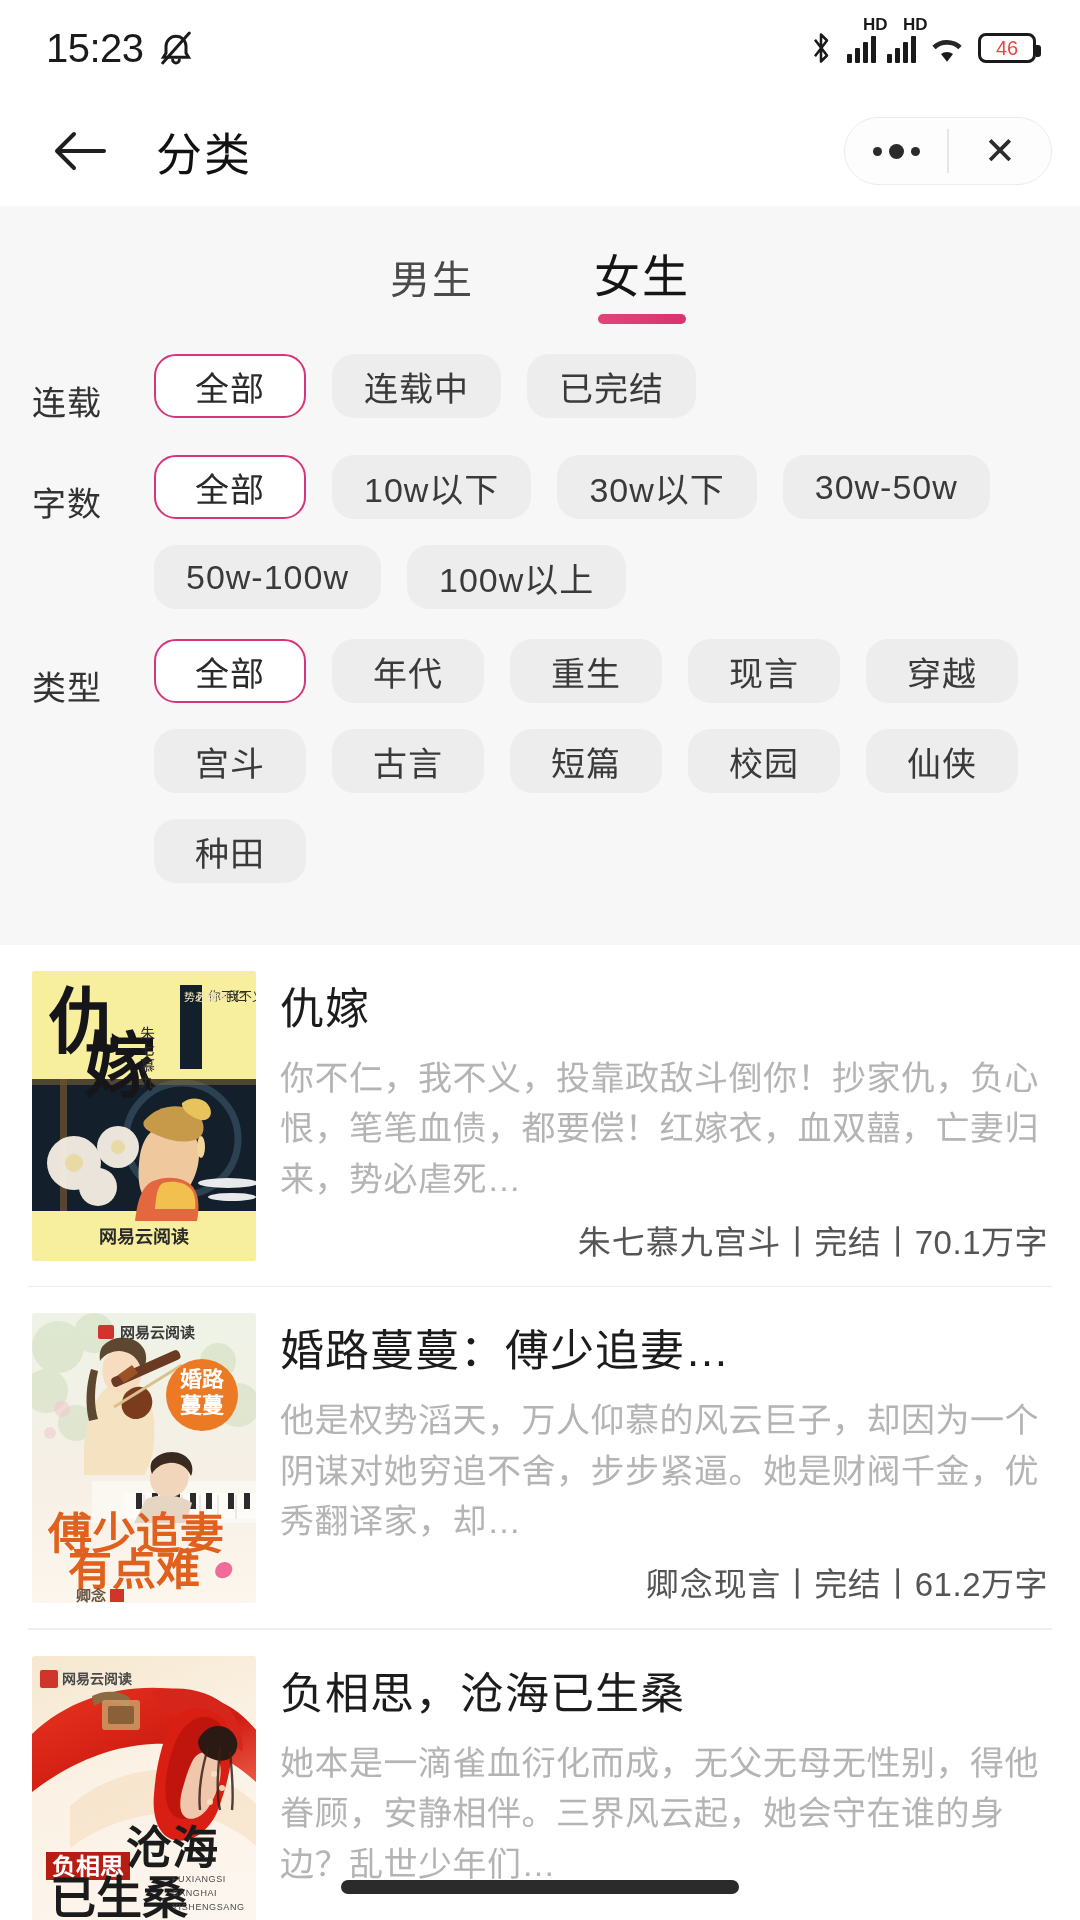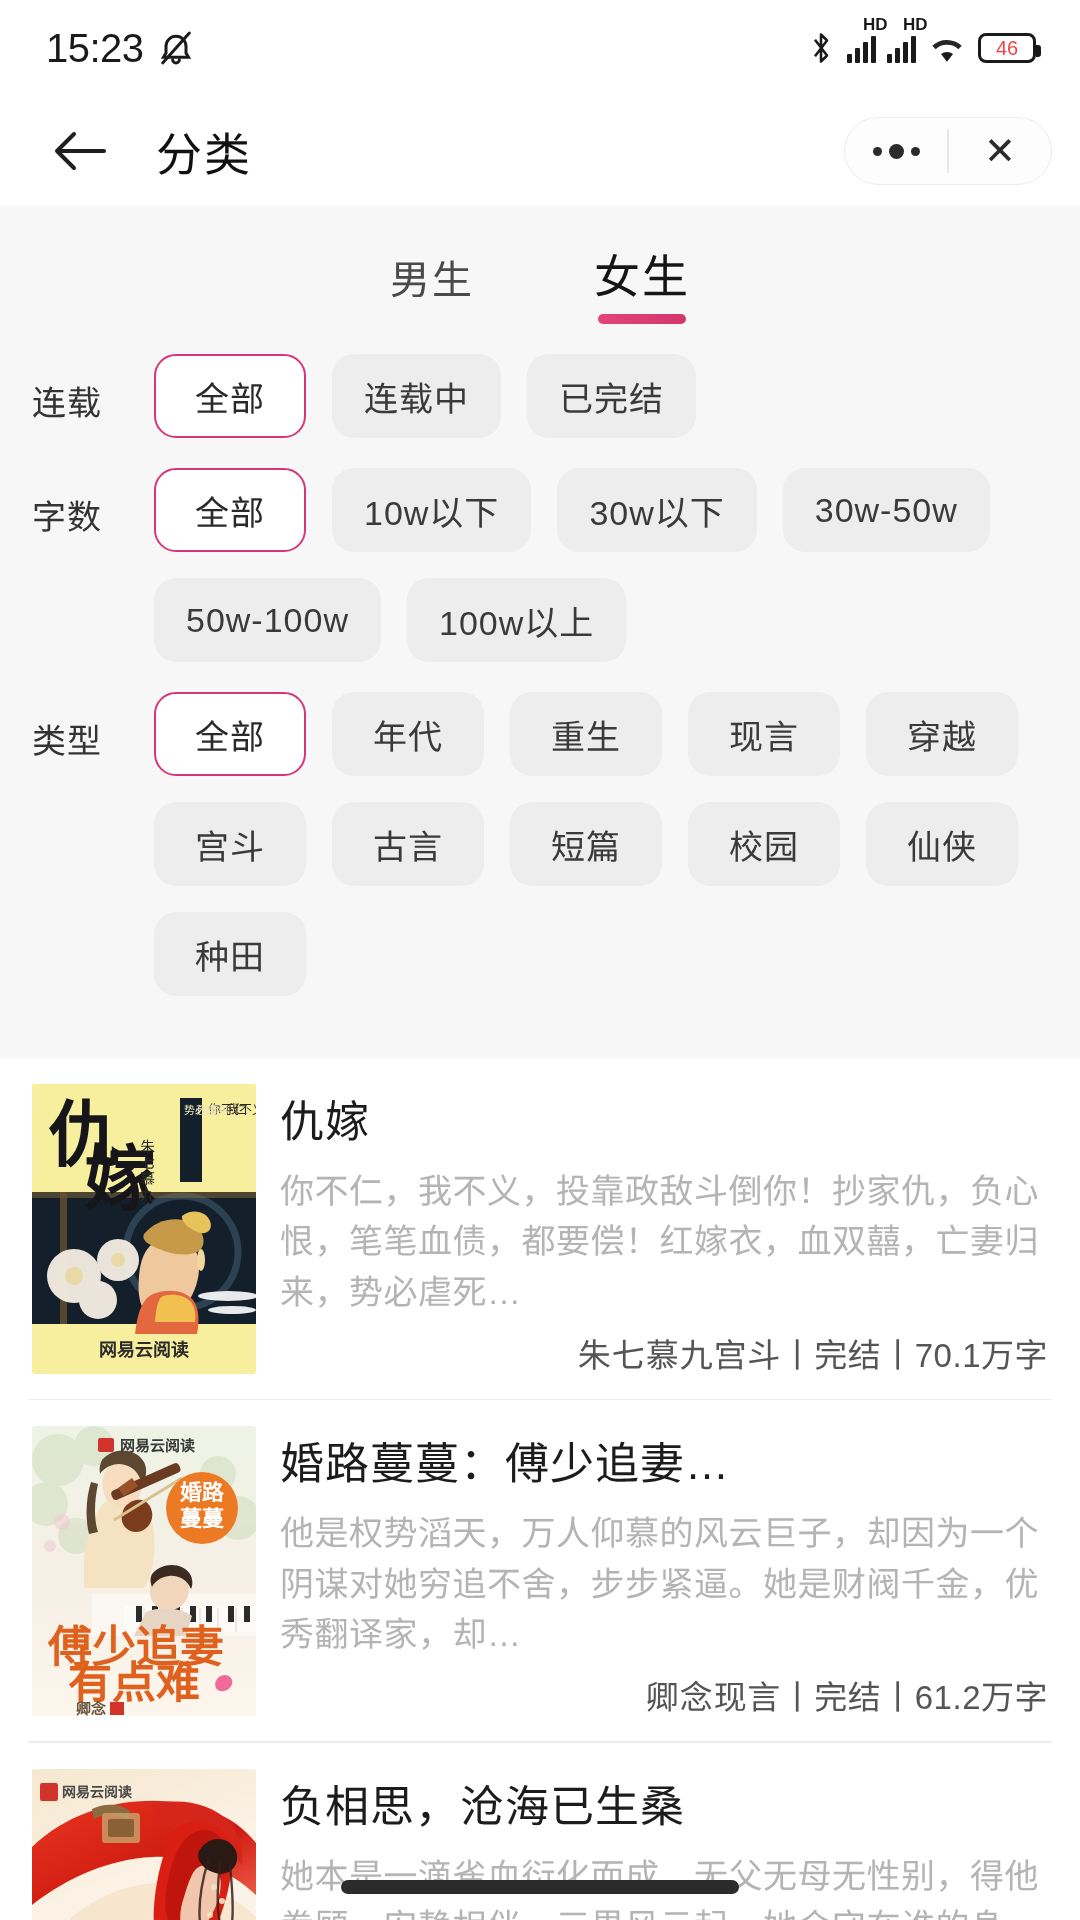--- a/index.html
+++ b/index.html
@@ -73,21 +73,21 @@
     background: linear-gradient(90deg,#e0457b,#d6356e);
   }
 
   .frow { display: flex; align-items: flex-start; padding: 0 0 0 32px; margin-top: 30px; }
   .frow-label {
     width: 122px; flex: 0 0 122px; font-size: 34px; color: #333;
     padding-top: 22px; letter-spacing: 1px;
   }
   .chips { display: flex; flex-wrap: wrap; gap: 26px 26px; padding-right: 28px; }
   .chip {
-    min-width: 152px; height: 84px; padding: 0 30px;
+    min-width: 152px; height: 64px; padding: 0 30px;
     border-radius: 22px; background: #ededed;
     display: flex; align-items: center; justify-content: center;
     font-size: 34px; color: #3a3a3a; letter-spacing: 1px;
     border: 2px solid transparent;
   }
   .chip.sel {
     background: #ffffff; border: 2.5px solid #d6357a; color: #2a2a2a;
   }
 
   

